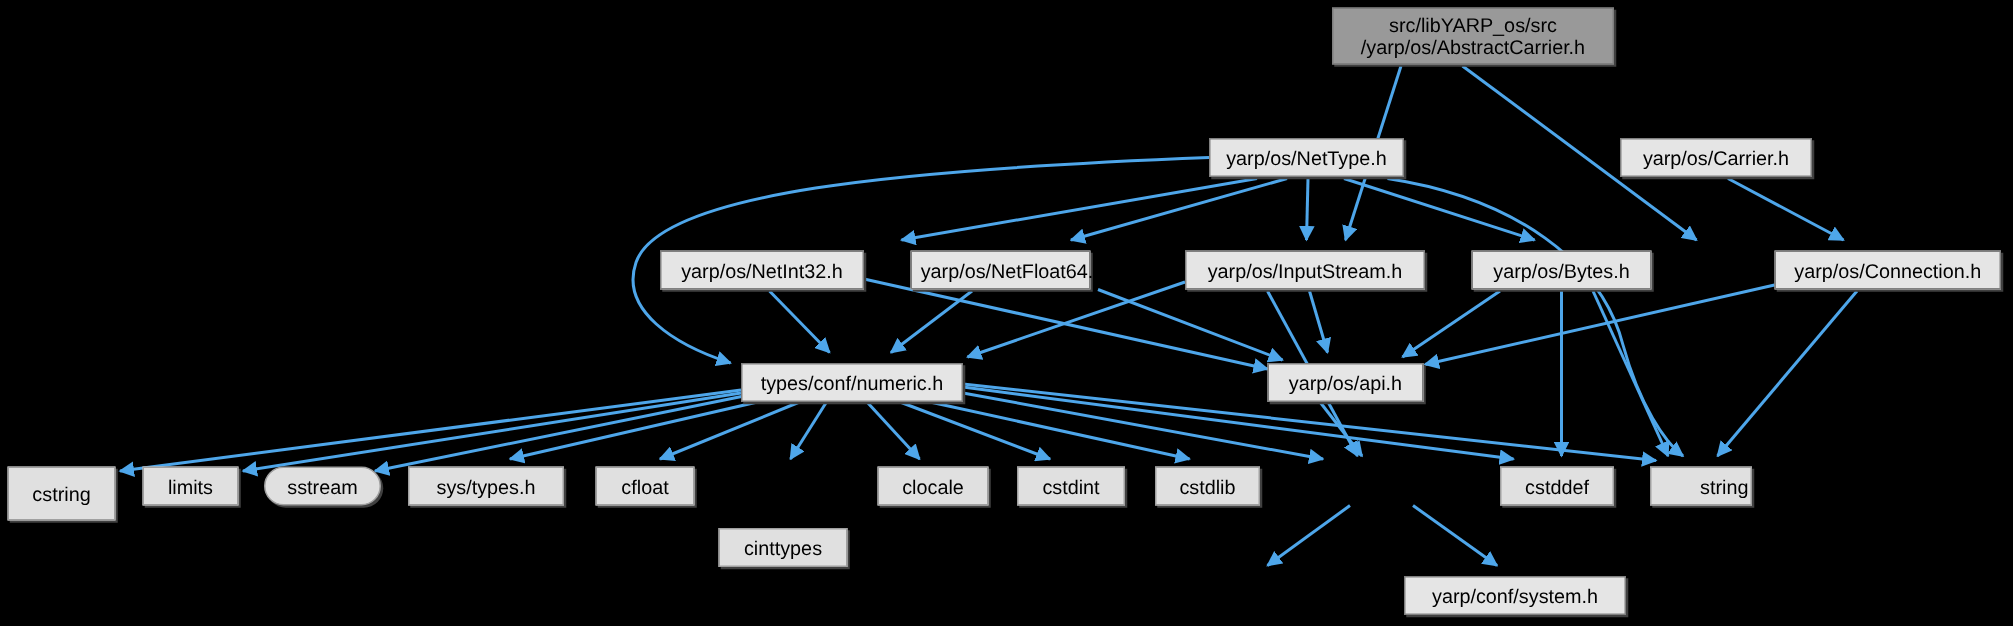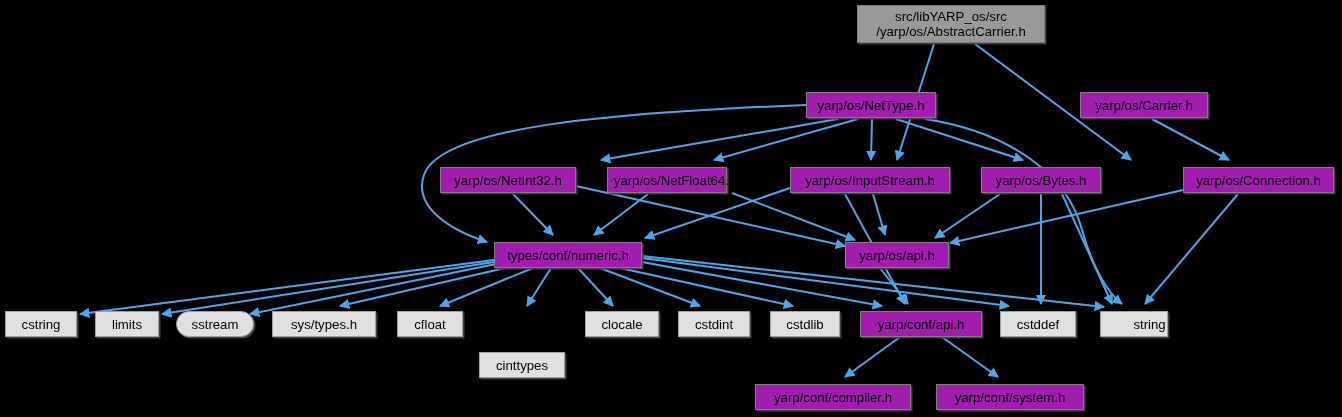--- a/index.html
+++ b/index.html
@@ -42,23 +42,24 @@
     color: #000000;
     white-space: pre;
     border-style: solid;
     border-width: 1px;
     letter-spacing: 0px;
   }
   .node.kind-root {
     background: #999999;
     border-color: #7f7f7f;
     box-shadow: 1.5px 1.5px 0 0 #404040;
+    margin-left: 31px;
   }
   .node.kind-internal {
-    background: #a21caf;
+    background: #e5e5e5;
     border-color: #808080;
     box-shadow: 1.5px 1.5px 0 0 #404040;
   }
   .node.kind-system {
     background: #e0e0e0;
     border-color: #a0a0a0;
     box-shadow: 1.5px 1.5px 0 0 #404040;
   }
   .node-label {
     display: block;
@@ -119,28 +120,26 @@
 /yarp/os/AbstractCarrier.h</span></div>
       <div class="node kind-internal" style="left: 806px; top: 92px; width: 130px; height: 26px;"><span class="node-label">yarp/os/NetType.h</span></div>
       <div class="node kind-internal" style="left: 1080px; top: 92px; width: 128px; height: 26px;"><span class="node-label">yarp/os/Carrier.h</span></div>
       <div class="node kind-internal" style="left: 440px; top: 167px; width: 136px; height: 26px;"><span class="node-label">yarp/os/NetInt32.h</span></div>
       <div class="node kind-internal" style="left: 607px; top: 167px; width: 120px; height: 26px; padding-left: 16px;"><span class="node-label">yarp/os/NetFloat64.h</span></div>
       <div class="node kind-internal" style="left: 790px; top: 167px; width: 160px; height: 26px;"><span class="node-label">yarp/os/InputStream.h</span></div>
       <div class="node kind-internal" style="left: 981px; top: 167px; width: 120px; height: 26px;"><span class="node-label">yarp/os/Bytes.h</span></div>
       <div class="node kind-internal" style="left: 1183px; top: 167px; width: 151px; height: 26px;"><span class="node-label">yarp/os/Connection.h</span></div>
       <div class="node kind-internal" style="left: 494px; top: 242px; width: 148px; height: 26px;"><span class="node-label">types/conf/numeric.h</span></div>
       <div class="node kind-internal" style="left: 845px; top: 242px; width: 104px; height: 26px;"><span class="node-label">yarp/os/api.h</span></div>
-      <div class="node kind-system" style="left: 5px; top: 311px; width: 72px; height: 26px;"><span class="node-label">cstring</span></div>
+      <div class="node kind-system" style="left: 5px; top: 311px; width: 72px; height: 36px;"><span class="node-label">cstring</span></div>
       <div class="node kind-system" style="left: 95px; top: 311px; width: 64px; height: 26px;"><span class="node-label">limits</span></div>
       <div class="node kind-system" style="left: 176px; top: 311px; width: 78px; height: 26px; border-radius: 13px;"><span class="node-label">sstream</span></div>
       <div class="node kind-system" style="left: 272px; top: 311px; width: 104px; height: 26px;"><span class="node-label">sys/types.h</span></div>
       <div class="node kind-system" style="left: 397px; top: 311px; width: 66px; height: 26px;"><span class="node-label">cfloat</span></div>
       <div class="node kind-system" style="left: 479px; top: 311px; width: 86px; height: 26px; margin-top: 41px;"><span class="node-label">cinttypes</span></div>
       <div class="node kind-system" style="left: 585px; top: 311px; width: 74px; height: 26px;"><span class="node-label">clocale</span></div>
       <div class="node kind-system" style="left: 678px; top: 311px; width: 72px; height: 26px;"><span class="node-label">cstdint</span></div>
       <div class="node kind-system" style="left: 770px; top: 311px; width: 70px; height: 26px;"><span class="node-label">cstdlib</span></div>
-      <div class="node kind-internal" style="left: 860px; top: 311px; width: 122px; height: 26px;"><span class="node-label">yarp/conf/api.h</span></div>
       <div class="node kind-system" style="left: 1000px; top: 311px; width: 76px; height: 26px;"><span class="node-label">cstddef</span></div>
       <div class="node kind-system" style="left: 1100px; top: 311px; width: 68px; height: 26px; padding-left: 31px;"><span class="node-label">string</span></div>
-      <div class="node kind-internal" style="left: 755px; top: 384px; width: 156px; height: 26px;"><span class="node-label">yarp/conf/compiler.h</span></div>
       <div class="node kind-internal" style="left: 936px; top: 384px; width: 148px; height: 26px;"><span class="node-label">yarp/conf/system.h</span></div>
     </div>
 </div>
 
 </body></html>

